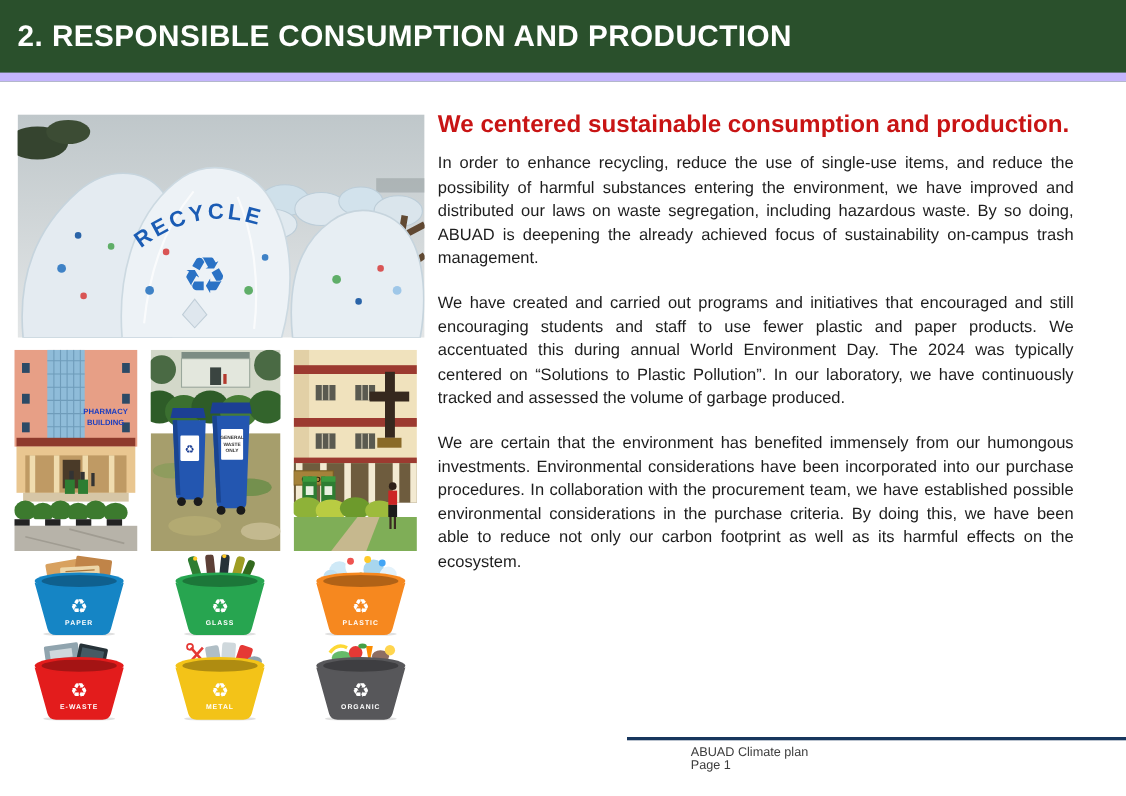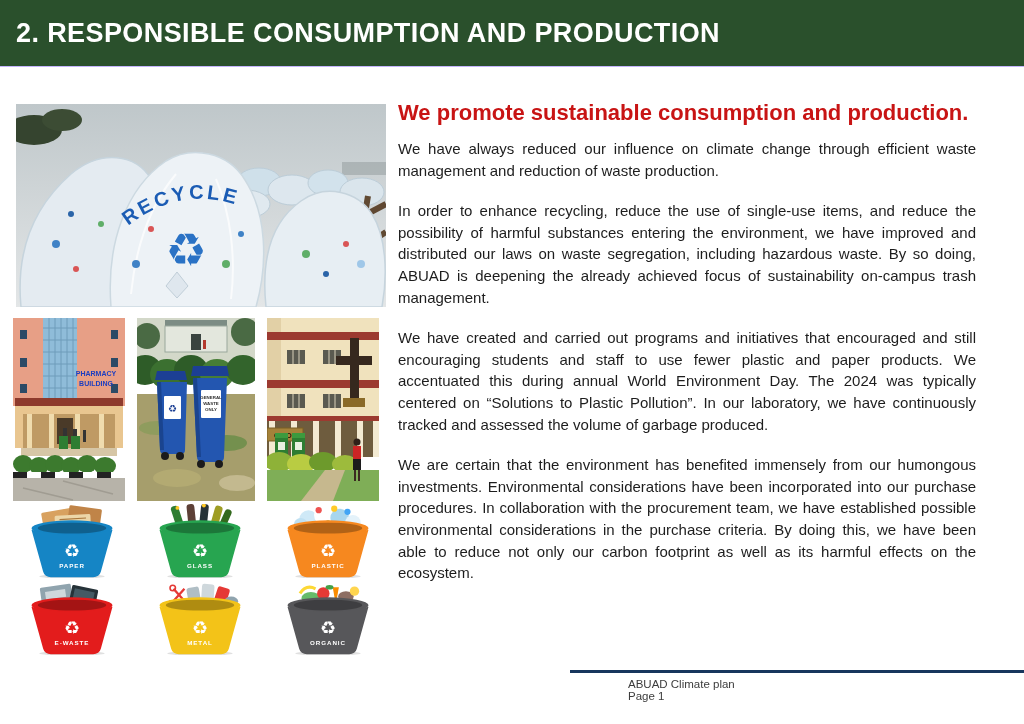--- a/index.html
+++ b/index.html
@@ -1,21 +1,21 @@
 <!DOCTYPE html>
 <html><head>
 <meta charset="utf-8">
 <style>
   html,body{margin:0;padding:0;background:#ffffff;}
   .slide{position:relative;width:1024px;height:724px;background:#ffffff;overflow:hidden;
          font-family:"Liberation Sans",sans-serif;}
 
   
   .header{position:absolute;left:0;top:0;width:1024px;height:66px;background:#2a502c;
-          border-bottom:1px solid #c4b5fd;display:flex;align-items:center;}
+          border-bottom:8px solid #c4b5fd;display:flex;align-items:center;}
   .header h1{margin:0 0 0 16px;font-size:27px;font-weight:bold;color:#ffffff;letter-spacing:.4px;}
 
   
   .photo-bags{position:absolute;left:16px;top:104px;display:block;}
   .photo-row{position:absolute;left:13px;top:318px;display:flex;gap:12px;}
   .photo-row svg{display:block;}
   .bins-grid{position:absolute;left:13px;top:504px;width:374px;
              display:grid;grid-template-columns:repeat(3,1fr);column-gap:10px;row-gap:3px;}
   .bins-grid svg{width:100%;height:74px;display:block;}
 
@@ -350,22 +350,21 @@
       <ellipse cx="60" cy="93" rx="42" ry="3" fill="#000" opacity=".12"></ellipse>
       <ellipse cx="60" cy="31" rx="52" ry="10" fill="#57575a"></ellipse>
       <ellipse cx="60" cy="31" rx="44" ry="7" fill="#000" opacity=".28"></ellipse>
       <path d="M8,33 Q60,46 112,33 L97,87 Q95,94 87,94 L33,94 Q25,94 23,87 Z" fill="#57575a"></path>
       <text x="60" y="68" text-anchor="middle" class="bin-icon">♻</text>
       <text x="60" y="82" text-anchor="middle" class="bin-label">ORGANIC</text>
     </svg>
   </div>
 
   <div class="right-col">
-    <h2>We promote sustainable consumption and production.</h2>
-    <p>We have always reduced our influence on climate change through efficient waste management and reduction of waste production.</p>
+    <h2>We centered sustainable consumption and production.</h2>
     <p>In order to enhance recycling, reduce the use of single-use items, and reduce the possibility of harmful substances entering the environment, we have improved and distributed our laws on waste segregation, including hazardous waste. By so doing, ABUAD is deepening the already achieved focus of sustainability on-campus trash management.</p>
     <p>We have created and carried out programs and initiatives that encouraged and still encouraging students and staff to use fewer plastic and paper products. We accentuated this during annual World Environment Day. The 2024 was typically centered on “Solutions to Plastic Pollution”. In our laboratory, we have continuously tracked and assessed the volume of garbage produced.</p>
     <p>We are certain that the environment has benefited immensely from our humongous investments. Environmental considerations have been incorporated into our purchase procedures. In collaboration with the procurement team, we have established possible environmental considerations in the purchase criteria. By doing this, we have been able to reduce not only our carbon footprint as well as its harmful effects on the ecosystem.</p>
   </div>
 
   <div class="footer-line"></div>
   <div class="footer">
     <span>ABUAD Climate plan</span>
     <span>Page 1</span>
   </div>

